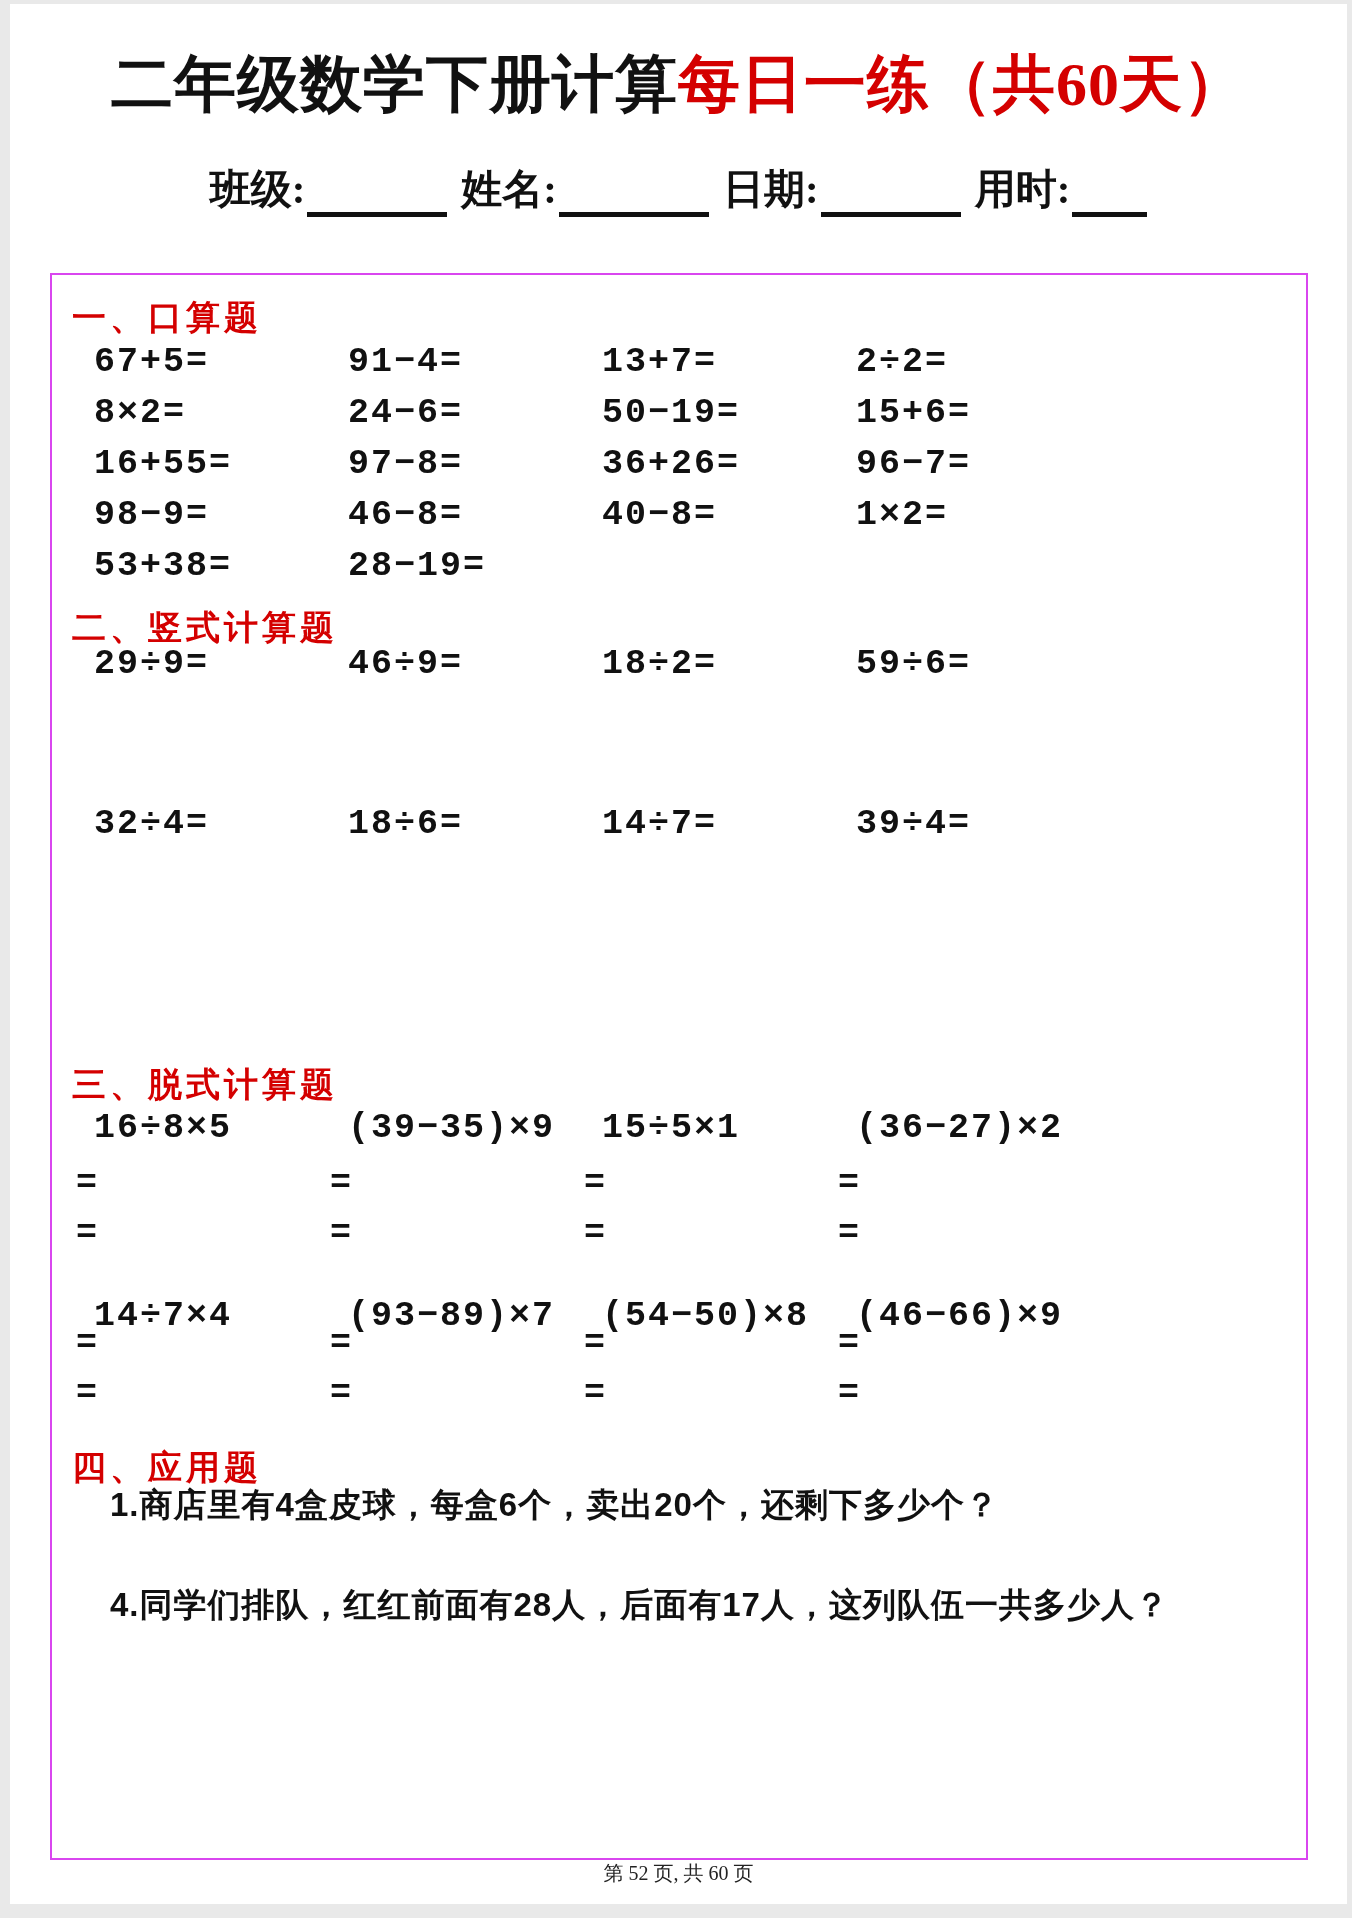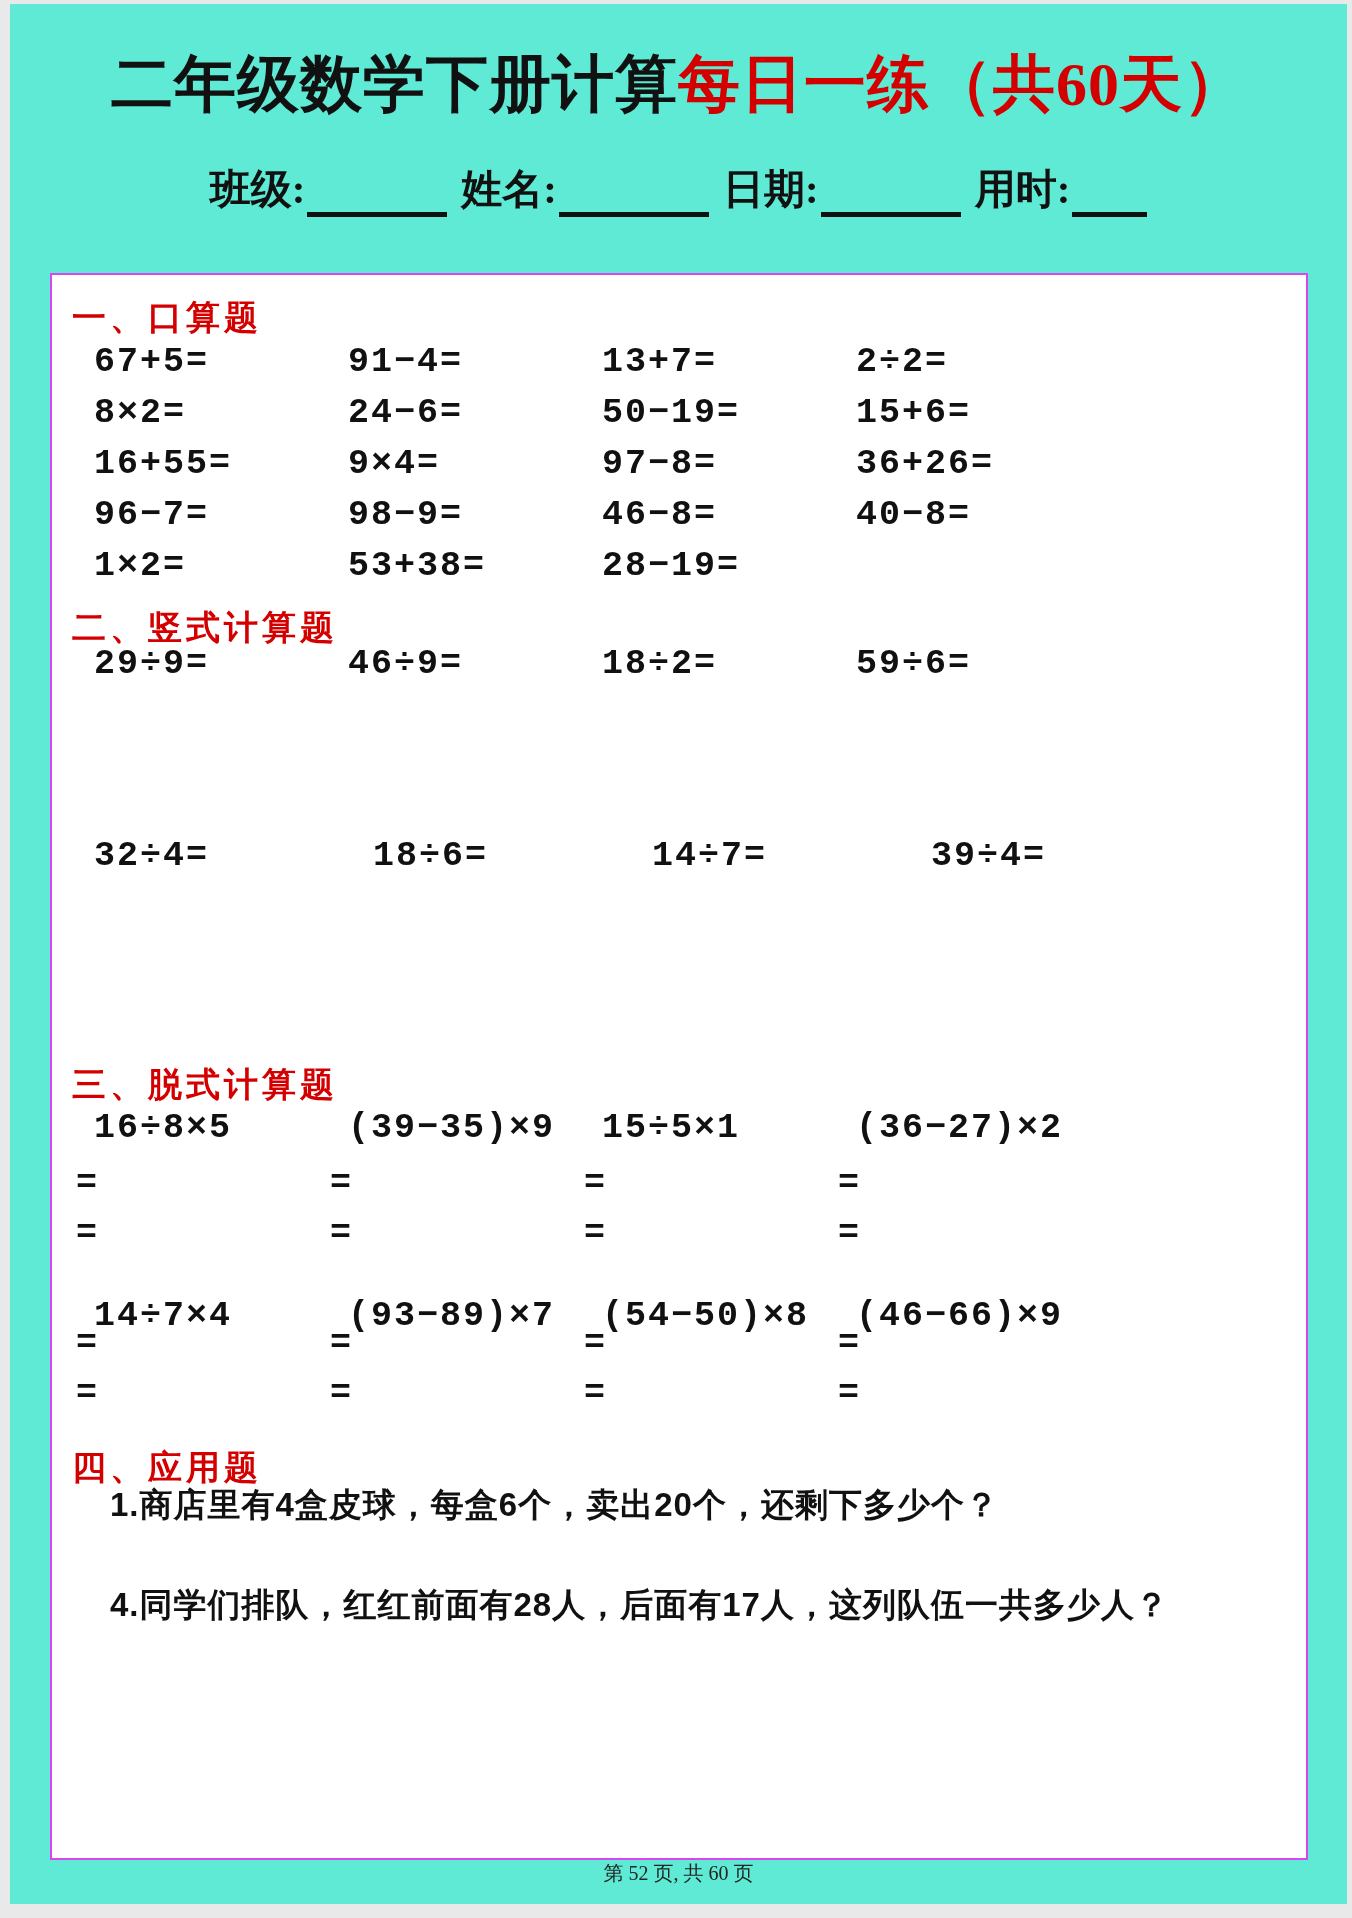--- a/index.html
+++ b/index.html
@@ -4,21 +4,21 @@
 <style>
   html,body { margin:0; padding:0; }
   body {
     width:1352px; height:1918px; position:relative;
     background:#e9e9e9;
     font-family:"Liberation Sans", sans-serif;
     color:#111;
   }
   .paper {
     position:absolute; left:10px; top:4px; width:1337px; height:1900px;
-    background:#5eead4;
+    background:#ffffff;
   }
   .title {
     position:absolute; top:38px; left:0; right:0;
     text-align:center; white-space:nowrap;
     font-family:"Liberation Serif", serif;
     font-weight:900; font-size:62px; letter-spacing:1px;
   }
   .title .red { color:#d40000; }
   .info {
     position:absolute; top:158px; left:0; right:0;
@@ -79,40 +79,39 @@
     <div class="grid" style="top:62px;">
       <div class="cell">67+5=</div>
       <div class="cell">91−4=</div>
       <div class="cell">13+7=</div>
       <div class="cell">2÷2=</div>
       <div class="cell">8×2=</div>
       <div class="cell">24−6=</div>
       <div class="cell">50−19=</div>
       <div class="cell">15+6=</div>
       <div class="cell">16+55=</div>
-      <div class="cell">9×4=</div>
       <div class="cell">97−8=</div>
       <div class="cell">36+26=</div>
       <div class="cell">96−7=</div>
       <div class="cell">98−9=</div>
       <div class="cell">46−8=</div>
       <div class="cell">40−8=</div>
       <div class="cell">1×2=</div>
       <div class="cell">53+38=</div>
       <div class="cell">28−19=</div>
     </div>
 
     <div class="heading" style="top:330px;">二、竖式计算题</div>
     <div class="grid" style="top:364px;">
       <div class="cell">29÷9=</div>
       <div class="cell">46÷9=</div>
       <div class="cell">18÷2=</div>
       <div class="cell">59÷6=</div>
     </div>
-    <div class="grid" style="top:556px;gap:25px;">
+    <div class="grid" style="top:524px;">
       <div class="cell">32÷4=</div>
       <div class="cell">18÷6=</div>
       <div class="cell">14÷7=</div>
       <div class="cell">39÷4=</div>
     </div>
 
     <div class="heading" style="top:787px;">三、脱式计算题</div>
     <div class="grid" style="top:828px;">
       <div class="cell">16÷8×5</div>
       <div class="cell">(39−35)×9</div>

